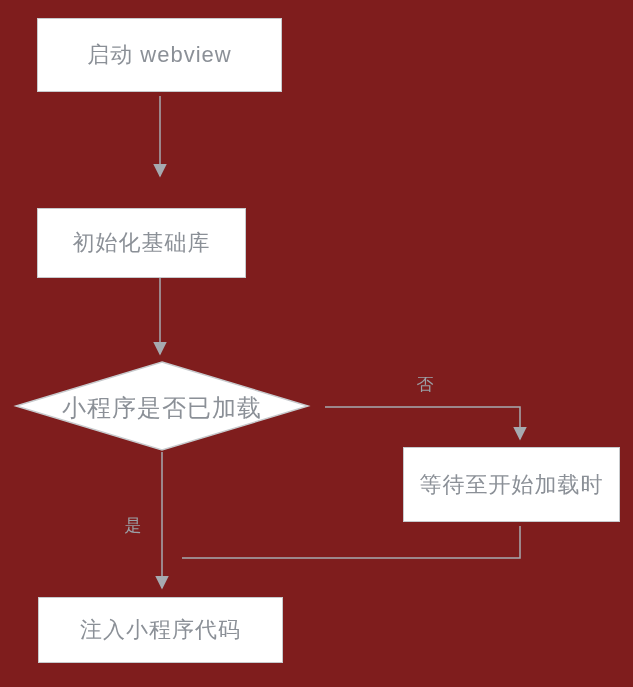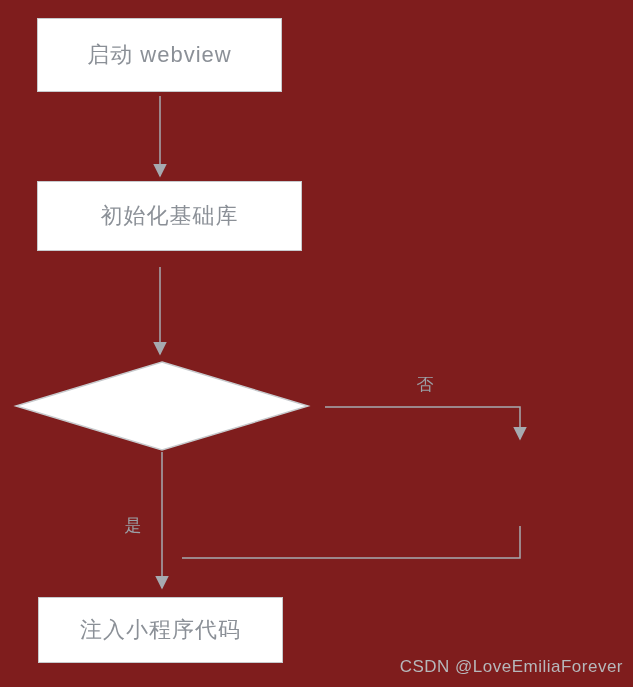--- a/index.html
+++ b/index.html
@@ -27,21 +27,21 @@
     background: #ffffff;
     display: flex;
     align-items: center;
     justify-content: center;
     color: #8b9097;
     font-size: 22px;
     letter-spacing: 1px;
     white-space: nowrap;
   }
   .node-start   { left: 37px;  top: 18px;  width: 245px; height: 74px; }
-  .node-init    { left: 37px;  top: 181px; width: 265px; height: 70px; }
+  .node-init    { left: 37px;  top: 208px; width: 209px; height: 70px; }
   .node-wait    { left: 403px; top: 447px; width: 217px; height: 75px; }
   .node-inject  { left: 38px;  top: 597px; width: 245px; height: 66px; }
   .diamond-label {
     position: absolute;
     left: 16px; top: 392px;
     width: 292px;
     text-align: center;
     color: #8b9097;
     font-size: 24px;
     letter-spacing: 1px;
@@ -92,25 +92,28 @@
   </svg>
 
   <div class="node node-start">
     <span>启动 webview</span>
   </div>
 
   <div class="node node-init">
     <span>初始化基础库</span>
   </div>
 
+  <div class="diamond-label">小程序是否已加载</div>
 
+  <div class="node node-wait">
+    <span>等待至开始加载时</span>
+  </div>
 
   <div class="node node-inject">
     <span>注入小程序代码</span>
   </div>
 
   <div class="edge-label edge-label-no">否</div>
 
   <div class="edge-label edge-label-yes">是</div>
 
-  <div class="watermark">CSDN @LoveEmiliaForever</div>
 
 </div>
 
 </body></html>

